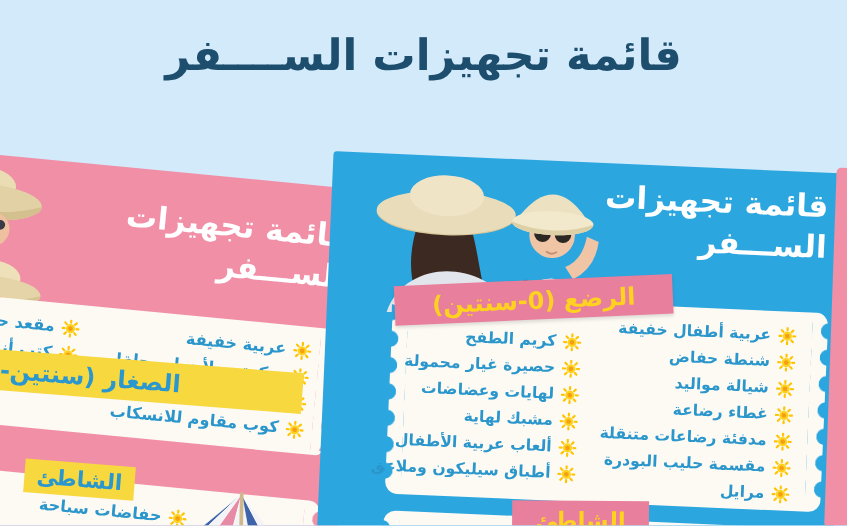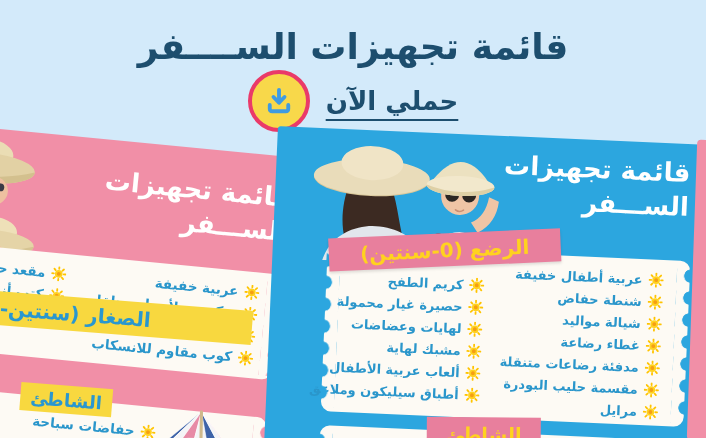--- a/index.html
+++ b/index.html
@@ -70,30 +70,20 @@
   .umb{position:absolute;right:24px;top:-10px;width:88px;height:108px;}
   .photo-blue{position:absolute;left:8px;top:4px;width:235px;height:128px;}
   .photo-pink{position:absolute;left:28px;top:2px;width:112px;height:175px;}
 </style>
 </head>
 <body>
 
 <div class="stage">
 
   <h1 class="app-title" dir="rtl">قائمة تجهيزات الســــفر</h1>
-  <div class="dl-row">
-    <span class="badge">
-      <svg viewBox="0 0 24 24" fill="none" stroke="#3f9be2" stroke-width="3.1" stroke-linecap="round" stroke-linejoin="round">
-        <path d="M12 3.2 V12.6"></path>
-        <path d="M7.6 8.8 L12 13.4 L16.4 8.8"></path>
-        <path d="M4.6 15.2 v3 q0 2 2 2 h10.8 q2 0 2-2 v-3"></path>
-      </svg>
-    </span>
-    <a class="dl-text" dir="rtl">حملي الآن</a>
-  </div>
 
   <div class="card pink">
 
     <svg class="photo-pink" viewBox="0 0 112 175">
       <ellipse cx="32" cy="24" rx="26" ry="15" fill="#eaddb4"></ellipse>
       <ellipse cx="34" cy="38" rx="47" ry="15" fill="#e2d1a4"></ellipse>
       <path d="M-13,38 a47,15 0 0 0 94,0 q-23,8 -47,8 q-24,0 -47,-8Z" fill="#d3c08e"></path>
       <circle cx="42" cy="60" r="14" fill="#eec0a0"></circle>
       <rect x="30" y="52" width="22" height="8" rx="4" fill="#3a3a46"></rect>
       <ellipse cx="46" cy="100" rx="23" ry="14" fill="#eee0b8"></ellipse>

